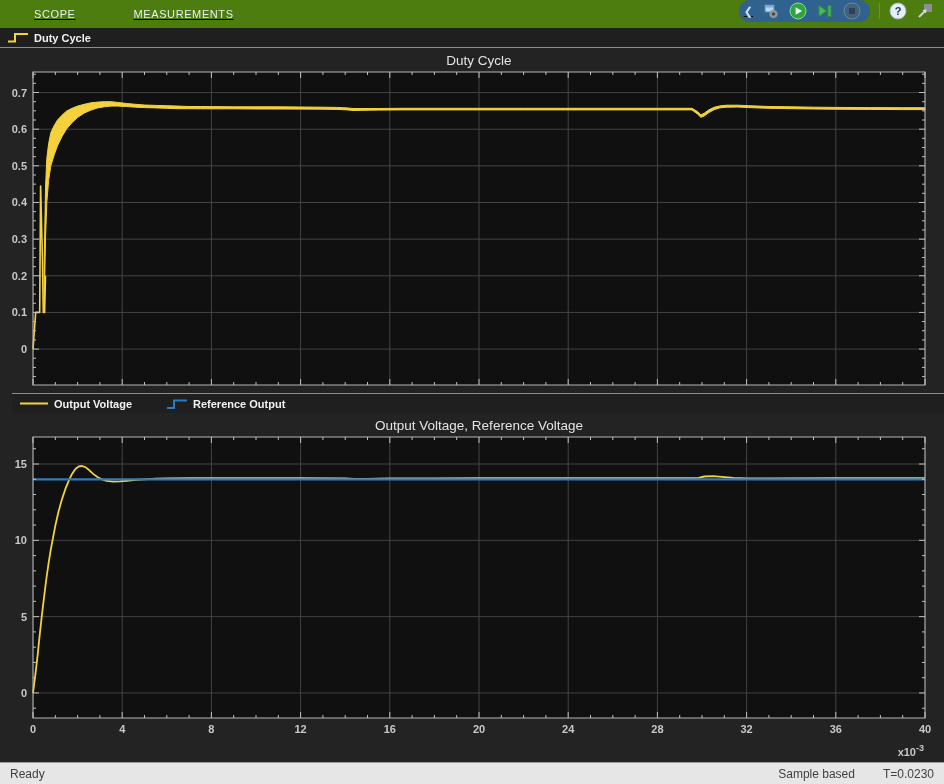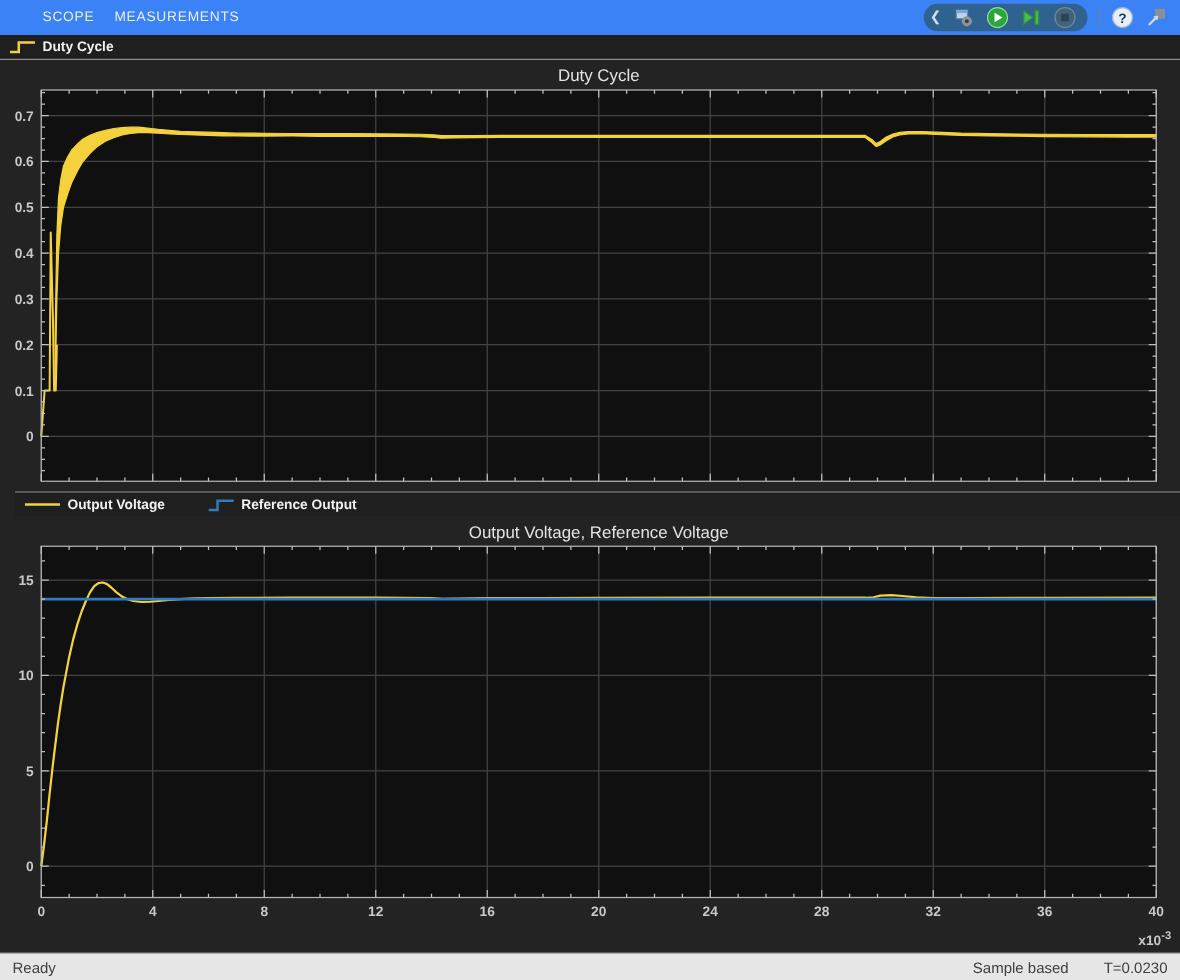--- a/index.html
+++ b/index.html
@@ -1,42 +1,42 @@
 <!DOCTYPE html>
 <html><head>
 <meta charset="utf-8">
 <style>
   html,body{margin:0;padding:0;background:#1b1b1b;}
   .app{width:944px;height:784px;font-family:"Liberation Sans",sans-serif;
        display:grid;grid-template-rows:28px 20px 345px 20px 349px 22px;
        overflow:hidden;background:#232323;}
   
-  .toolstrip{background:#3b82f6;display:flex;align-items:center;justify-content:space-between;}
+  .toolstrip{background:#4d7c0f;display:flex;align-items:flex-start;justify-content:space-between;text-decoration:underline;}
   .tabs{display:flex;align-items:center;height:100%;}
   .tab{color:#e8eef4;font-size:11px;letter-spacing:.6px;padding:0 8px;display:flex;
        align-items:center;height:100%;cursor:default;}
   .tab.first{margin-left:26px;}
-  .tab.second{}
+  .tab.second{margin-left:42px;}
   .tools{display:flex;align-items:center;gap:9px;padding-right:10px;}
   .tool-group{display:flex;align-items:center;gap:9px;background:#2f628f;
               border-radius:11px;height:22px;padding:0 9px 0 5px;}
   .chev{color:#cfe0ee;font-size:11px;line-height:1;}
   .icon{width:18px;height:18px;display:block;}
   .vsep{width:1px;height:16px;background:#5d84a6;}
   
   .legendbar{background:#1f1f1f;display:flex;align-items:center;gap:6px;padding-left:7px;}
   .legendbar.lb1{border-bottom:1px solid #8f8f8f;}
   .legendbar.lb2{border-top:1px solid #8f8f8f;margin-left:12px;}
   .legend-item{display:flex;align-items:center;gap:5px;margin-right:28px;}
   .legend-item span.lbl{color:#f2f2f2;font-size:11px;font-weight:700;}
   .glyph{display:block;}
   
   .panel{position:relative;background:#232323;}
   .panel svg{display:block;}
-  .xscale{position:absolute;right:7px;top:330px;color:#c8c8c8;font-size:11px;font-weight:700;}
+  .xscale{position:absolute;right:20px;top:330px;color:#c8c8c8;font-size:11px;font-weight:700;}
   .xscale sup{font-size:9px;}
   
   .statusbar{background:#e6e6e6;border-top:1px solid #9c9c9c;display:flex;
              align-items:center;justify-content:space-between;
              font-size:12px;color:#404040;padding:0 10px;box-sizing:border-box;}
   .status-right{display:flex;gap:28px;}
   svg text{font-family:"Liberation Sans",sans-serif;}
 </style>
 </head>
 <body>

